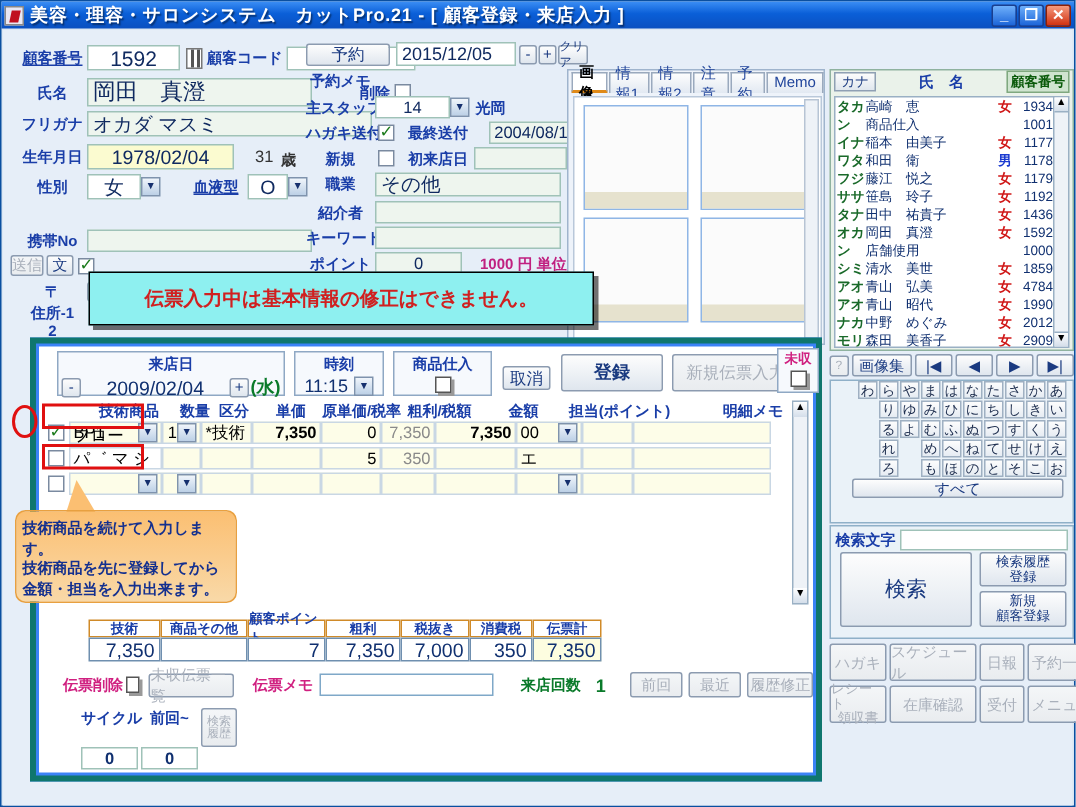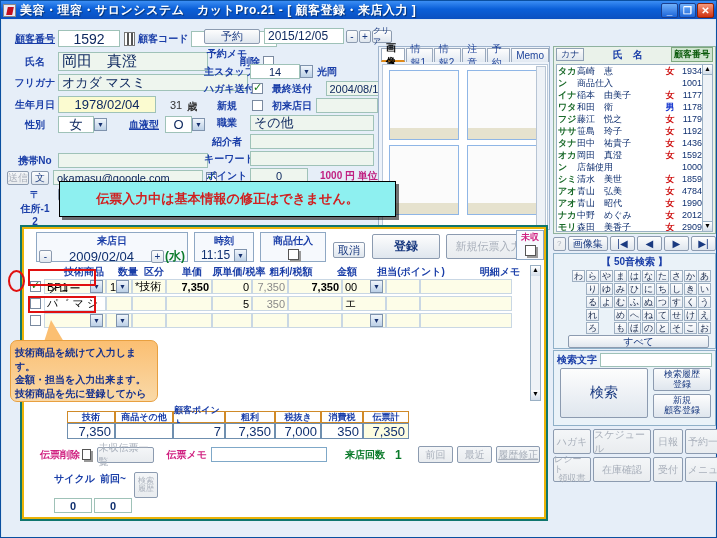--- a/index.html
+++ b/index.html
@@ -116,21 +116,21 @@
      flex-direction:column; line-height:1.1; }
   #sidebtn2 { position:absolute; left:99px; top:43px; width:58px; height:24px; font-size:9px;
      flex-direction:column; line-height:1.1; }
 
   
   #brbtns { position:absolute; left:551px; top:409px; width:163px; height:62px; }
   .bbtn { position:absolute; height:25px; font-size:10px; }
 
   
   #slip { position:absolute; left:18px; top:205px; width:528px; height:296px;
-     background:#eab308; border:2px solid #0f766e; }
+     background:#3b82f6; border:4px solid #0f766e; }
   #slipinner { position:absolute; left:2px; top:2px; right:2px; bottom:2px; background:#fff; }
   .colhdr { color:#1a3ea8; font-size:10px; font-weight:bold; 
      text-align:center; }
   .gcell { border:1px solid #c9d7e4; height:15px; font-size:11px; display:flex;
      align-items:center; padding:0 2px; background:#fdfde8; }
   .gcell.r { justify-content:flex-end; }
   .gcell.c { justify-content:center; }
   .gcell.w { background:#fff; }
   .gcell.g { color:#8a8a8a; background:#fdfde8; }
   .bold { font-weight:bold; }
@@ -213,21 +213,20 @@
 
 
       <div class="frow" style="left:8px;top:131px;">
         <span class="lbl" style="width:46px;text-align:center">携帯No</span>
         <div class="fld" style="width:150px;height:15px;"></div>
       </div>
 
       <div class="frow" style="left:3px;top:148px;">
         <div class="btn dis" style="width:22px;height:14px;">送信</div>
         <div class="btn" style="width:18px;height:14px;margin-left:2px;">文</div>
-        <div class="fld" style="width:150px;height:15px;margin-left:4px;font-size:11px;">okamasu@google.com</div>
         <div class="chk on" style="margin-left:3px;"></div>
       </div>
 
       <div class="frow" style="left:8px;top:165px;">
         <span class="lbl" style="width:46px;text-align:center">〒</span>
         <div class="btn" style="width:20px;height:13px;font-size:8px;background:#dce8f6;">Map</div>
         <div class="fld" style="width:54px;height:15px;">606-8107</div>
         <div class="fld" style="width:74px;height:15px;"></div>
       </div>
 
@@ -429,21 +428,20 @@
     <div id="navrow">
       <div class="btn dis" style="width:13px;height:14px;font-size:8px;">?</div>
       <div class="btn" style="width:42px;height:15px;">画像集</div>
       <div class="btn navbtn">|◀</div>
       <div class="btn navbtn">◀</div>
       <div class="btn navbtn">▶</div>
       <div class="btn navbtn">▶|</div>
     </div>
 
     <div id="kanapad">
-      <div id="kanatitle">【 50音検索 】</div>
       <div class="kanagrid">
           <div class="krow">
             <div class="kcell">わ</div>
             <div class="kcell">ら</div>
             <div class="kcell">や</div>
             <div class="kcell">ま</div>
             <div class="kcell">は</div>
             <div class="kcell">な</div>
             <div class="kcell">た</div>
             <div class="kcell">さ</div>
@@ -685,21 +683,21 @@
                 <span style="flex: 1 1 0%;"></span>
               </div>
             </div>
           </div>
 
         <div style="position:absolute;right:3px;top:36px;width:11px;height:136px;background:#eef2f7;border:1px solid #9ab0c4;">
           <div style="height:10px;background:linear-gradient(to bottom,#fff,#d4deea);font-size:7px;text-align:center;">▲</div>
           <div style="position:absolute;bottom:0;width:9px;height:10px;background:linear-gradient(to bottom,#fff,#d4deea);font-size:7px;text-align:center;">▼</div>
         </div>
 
-        <div id="totals" style="position:absolute;left:43px;top:182px;width:330px;">
+        <div id="totals" style="position:absolute;left:33px;top:182px;width:330px;">
           <div id="totals-head" style="display:flex;">
               <div class="tot-h" style="width: 48px; flex: 0 0 auto;">技術</div>
               <div class="tot-h" style="width: 58px; flex: 0 0 auto;">商品その他</div>
               <div class="tot-h" style="width: 52px; flex: 0 0 auto;">顧客ポイント</div>
               <div class="tot-h" style="width: 50px; flex: 0 0 auto;">粗利</div>
               <div class="tot-h" style="width: 46px; flex: 0 0 auto;">税抜き</div>
               <div class="tot-h" style="width: 42px; flex: 0 0 auto;">消費税</div>
               <div class="tot-h" style="width: 46px; flex: 0 0 auto;">伝票計</div>
             </div>
           <div id="totals-val" style="display:flex;">
@@ -716,34 +714,34 @@
         <div style="position:absolute;left:16px;top:217px;width:500px;display:flex;align-items:center;">
           <span class="lbl" style="color:#d02080;">伝票削除</span>
           <div style="width:11px;height:11px;border:1px solid #555;background:#fff;margin-left:2px;box-shadow:2px 2px 0 #999;"></div>
           <div class="btn dis" style="width:68px;height:16px;margin-left:6px;">未収伝票一覧</div>
           <span class="lbl" style="margin-left:12px;color:#d02080;">伝票メモ</span>
           <div class="fld white" style="width:138px;height:15px;margin-left:4px;border-color:#7fa8c8;"></div>
           <span class="lbl" style="margin-left:18px;color:#0a7a2a;">来店回数</span>
           <span class="green" style="margin-left:10px;font-size:12px;">1</span>
           <div class="btn dis" style="width:42px;height:17px;margin-left:16px;">前回</div>
           <div class="btn dis" style="width:42px;height:17px;margin-left:4px;">最近</div>
-          <div class="btn dis" style="width:52px;height:17px;margin-left:4px;text-decoration:underline;">履歴修正</div>
+          <div class="btn dis" style="width:52px;height:17px;margin-left:4px;">履歴修正</div>
         </div>
       </div>
     </div>
 
     <div class="redellipse" style="left:6px;top:250px;width:17px;height:22px;"></div>
     <div class="redbox" style="left:26px;top:249px;width:68px;height:17px;"></div>
     <div class="redbox" style="left:26px;top:276px;width:68px;height:17px;"></div>
 
     <div id="calltail"></div>
     <div id="callout">
       <div>技術商品を続けて入力します。</div>
+      <div>技術商品を先に登録してから</div>
       <div>金額・担当を入力出来ます。</div>
-      <div>技術商品を先に登録してから</div>
     </div>
 
     <div id="cyclebox">
       <div style="display:flex;gap:2px;">
         <div style="width:38px;text-align:center;" class="lbl">サイクル</div>
         <div style="width:38px;text-align:center;" class="lbl">前回~</div>
         <div class="btn dis" style="width:24px;height:26px;flex-direction:column;font-size:8px;line-height:1.05;">
           <span>検索</span>
           <span>履歴</span>
         </div>

